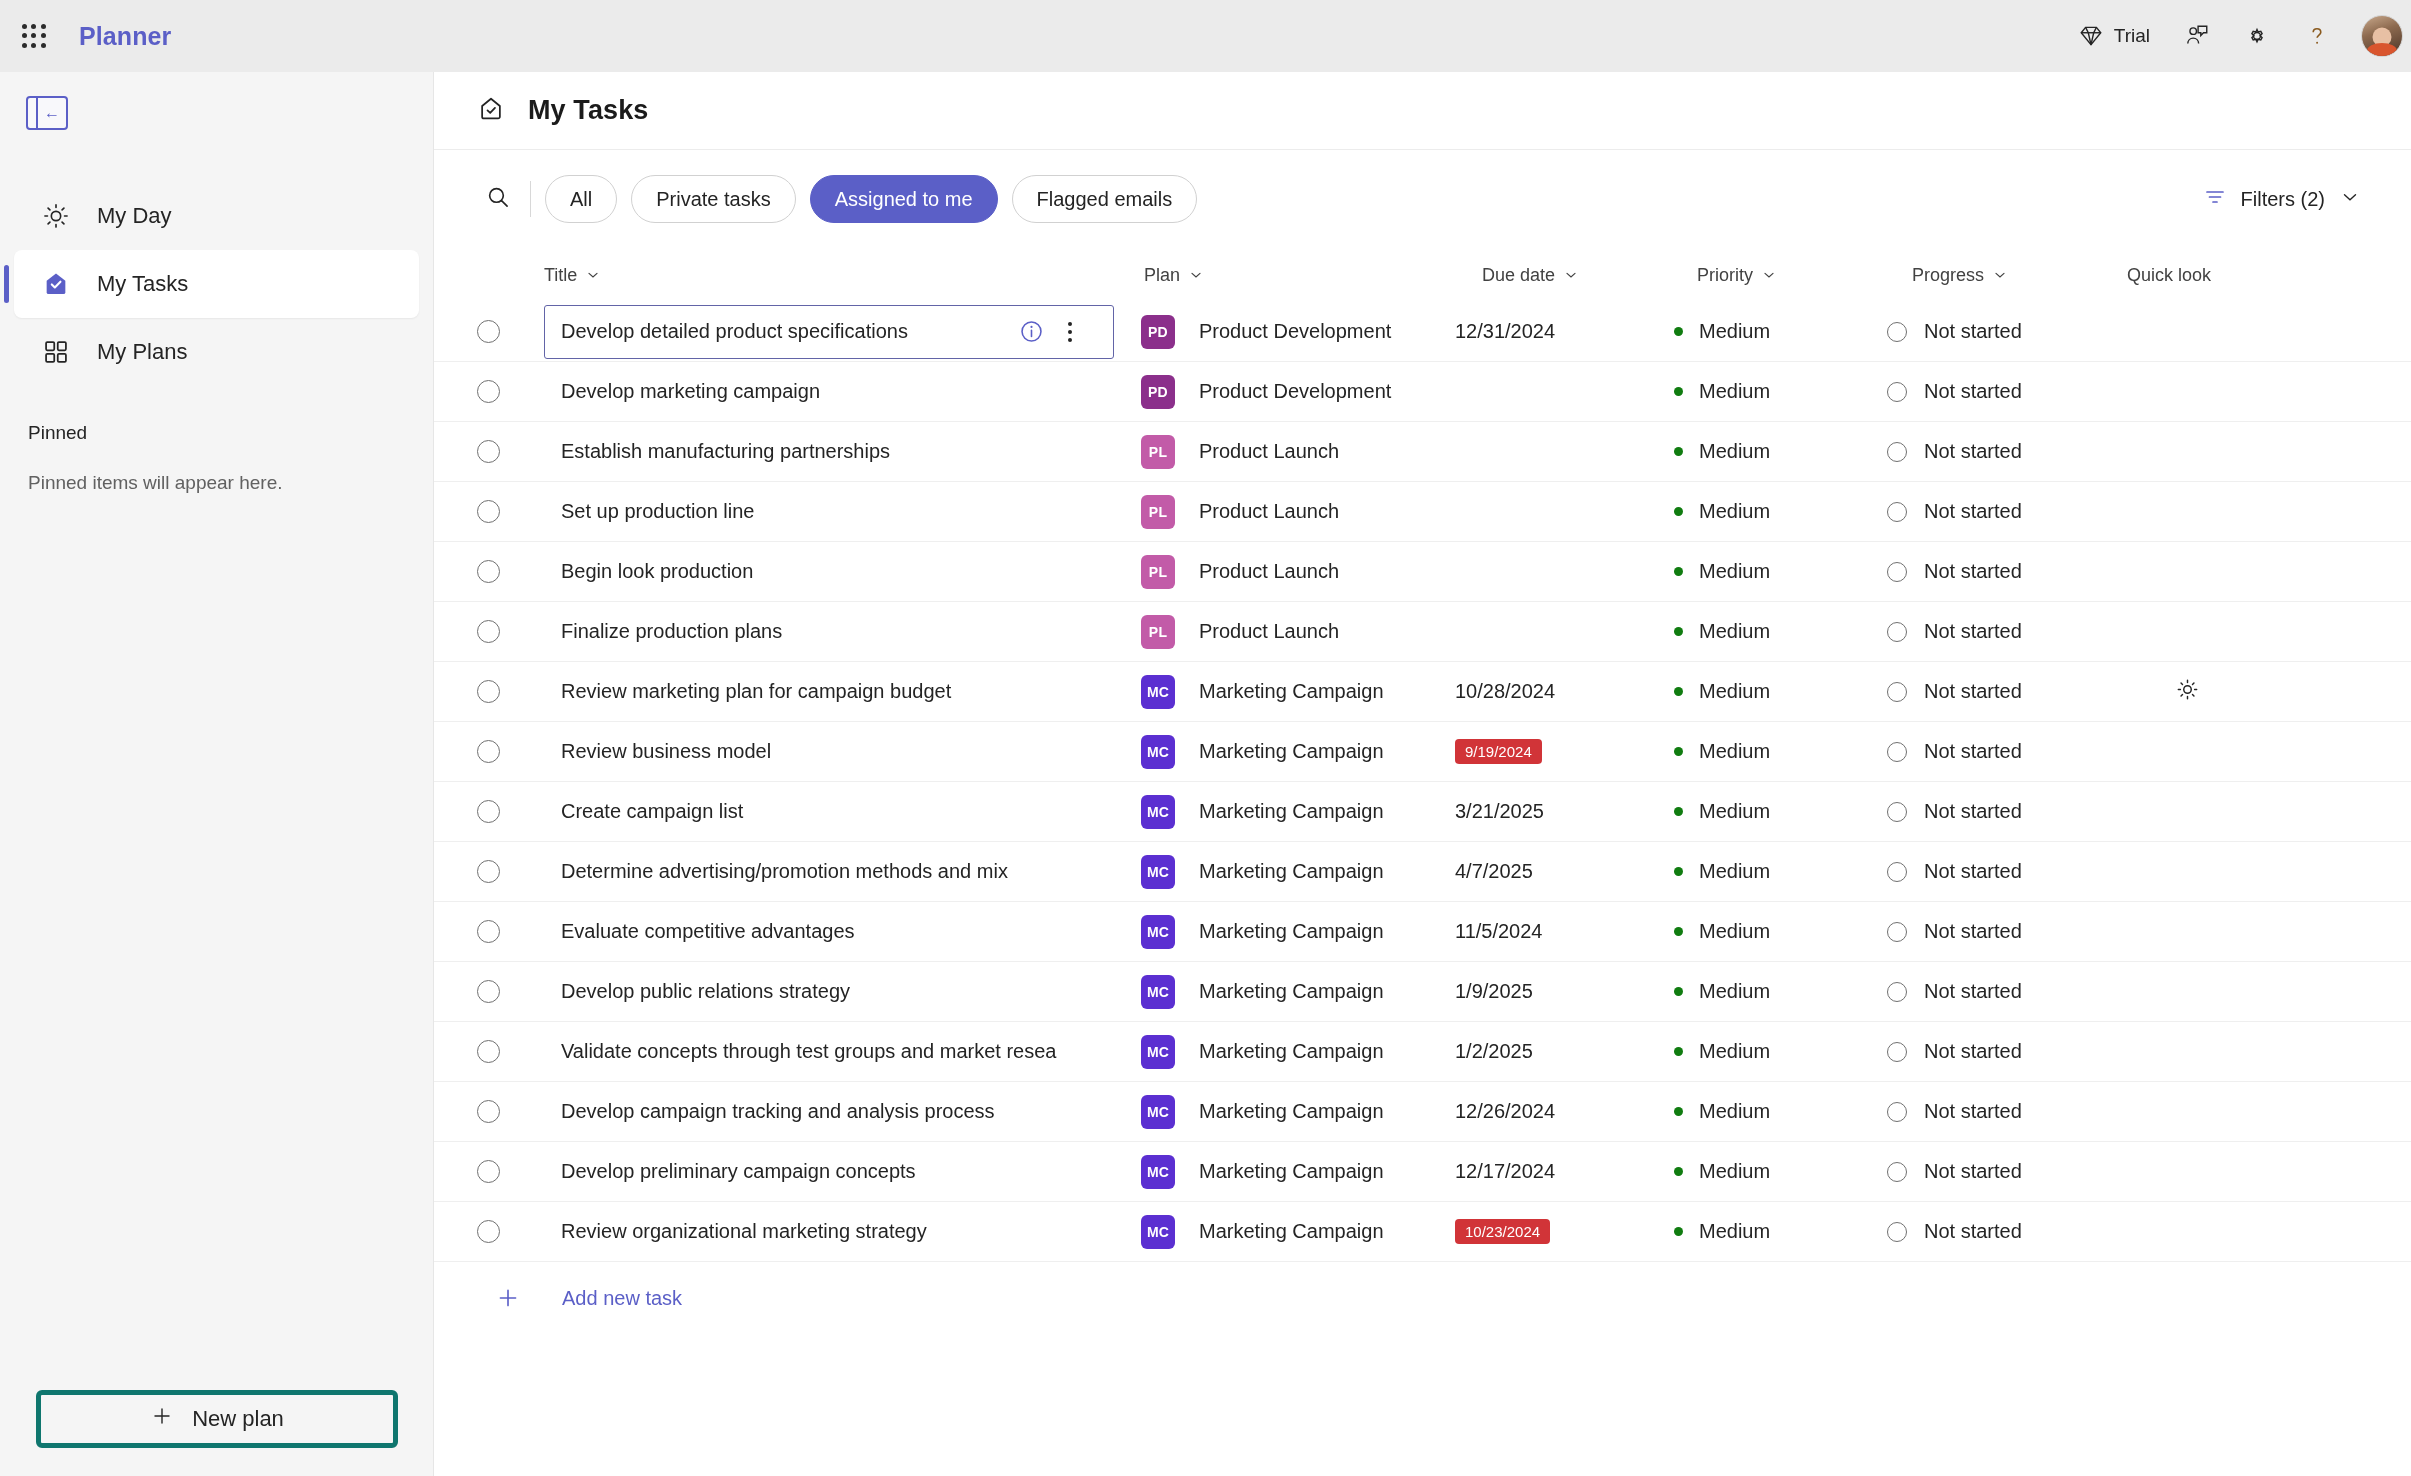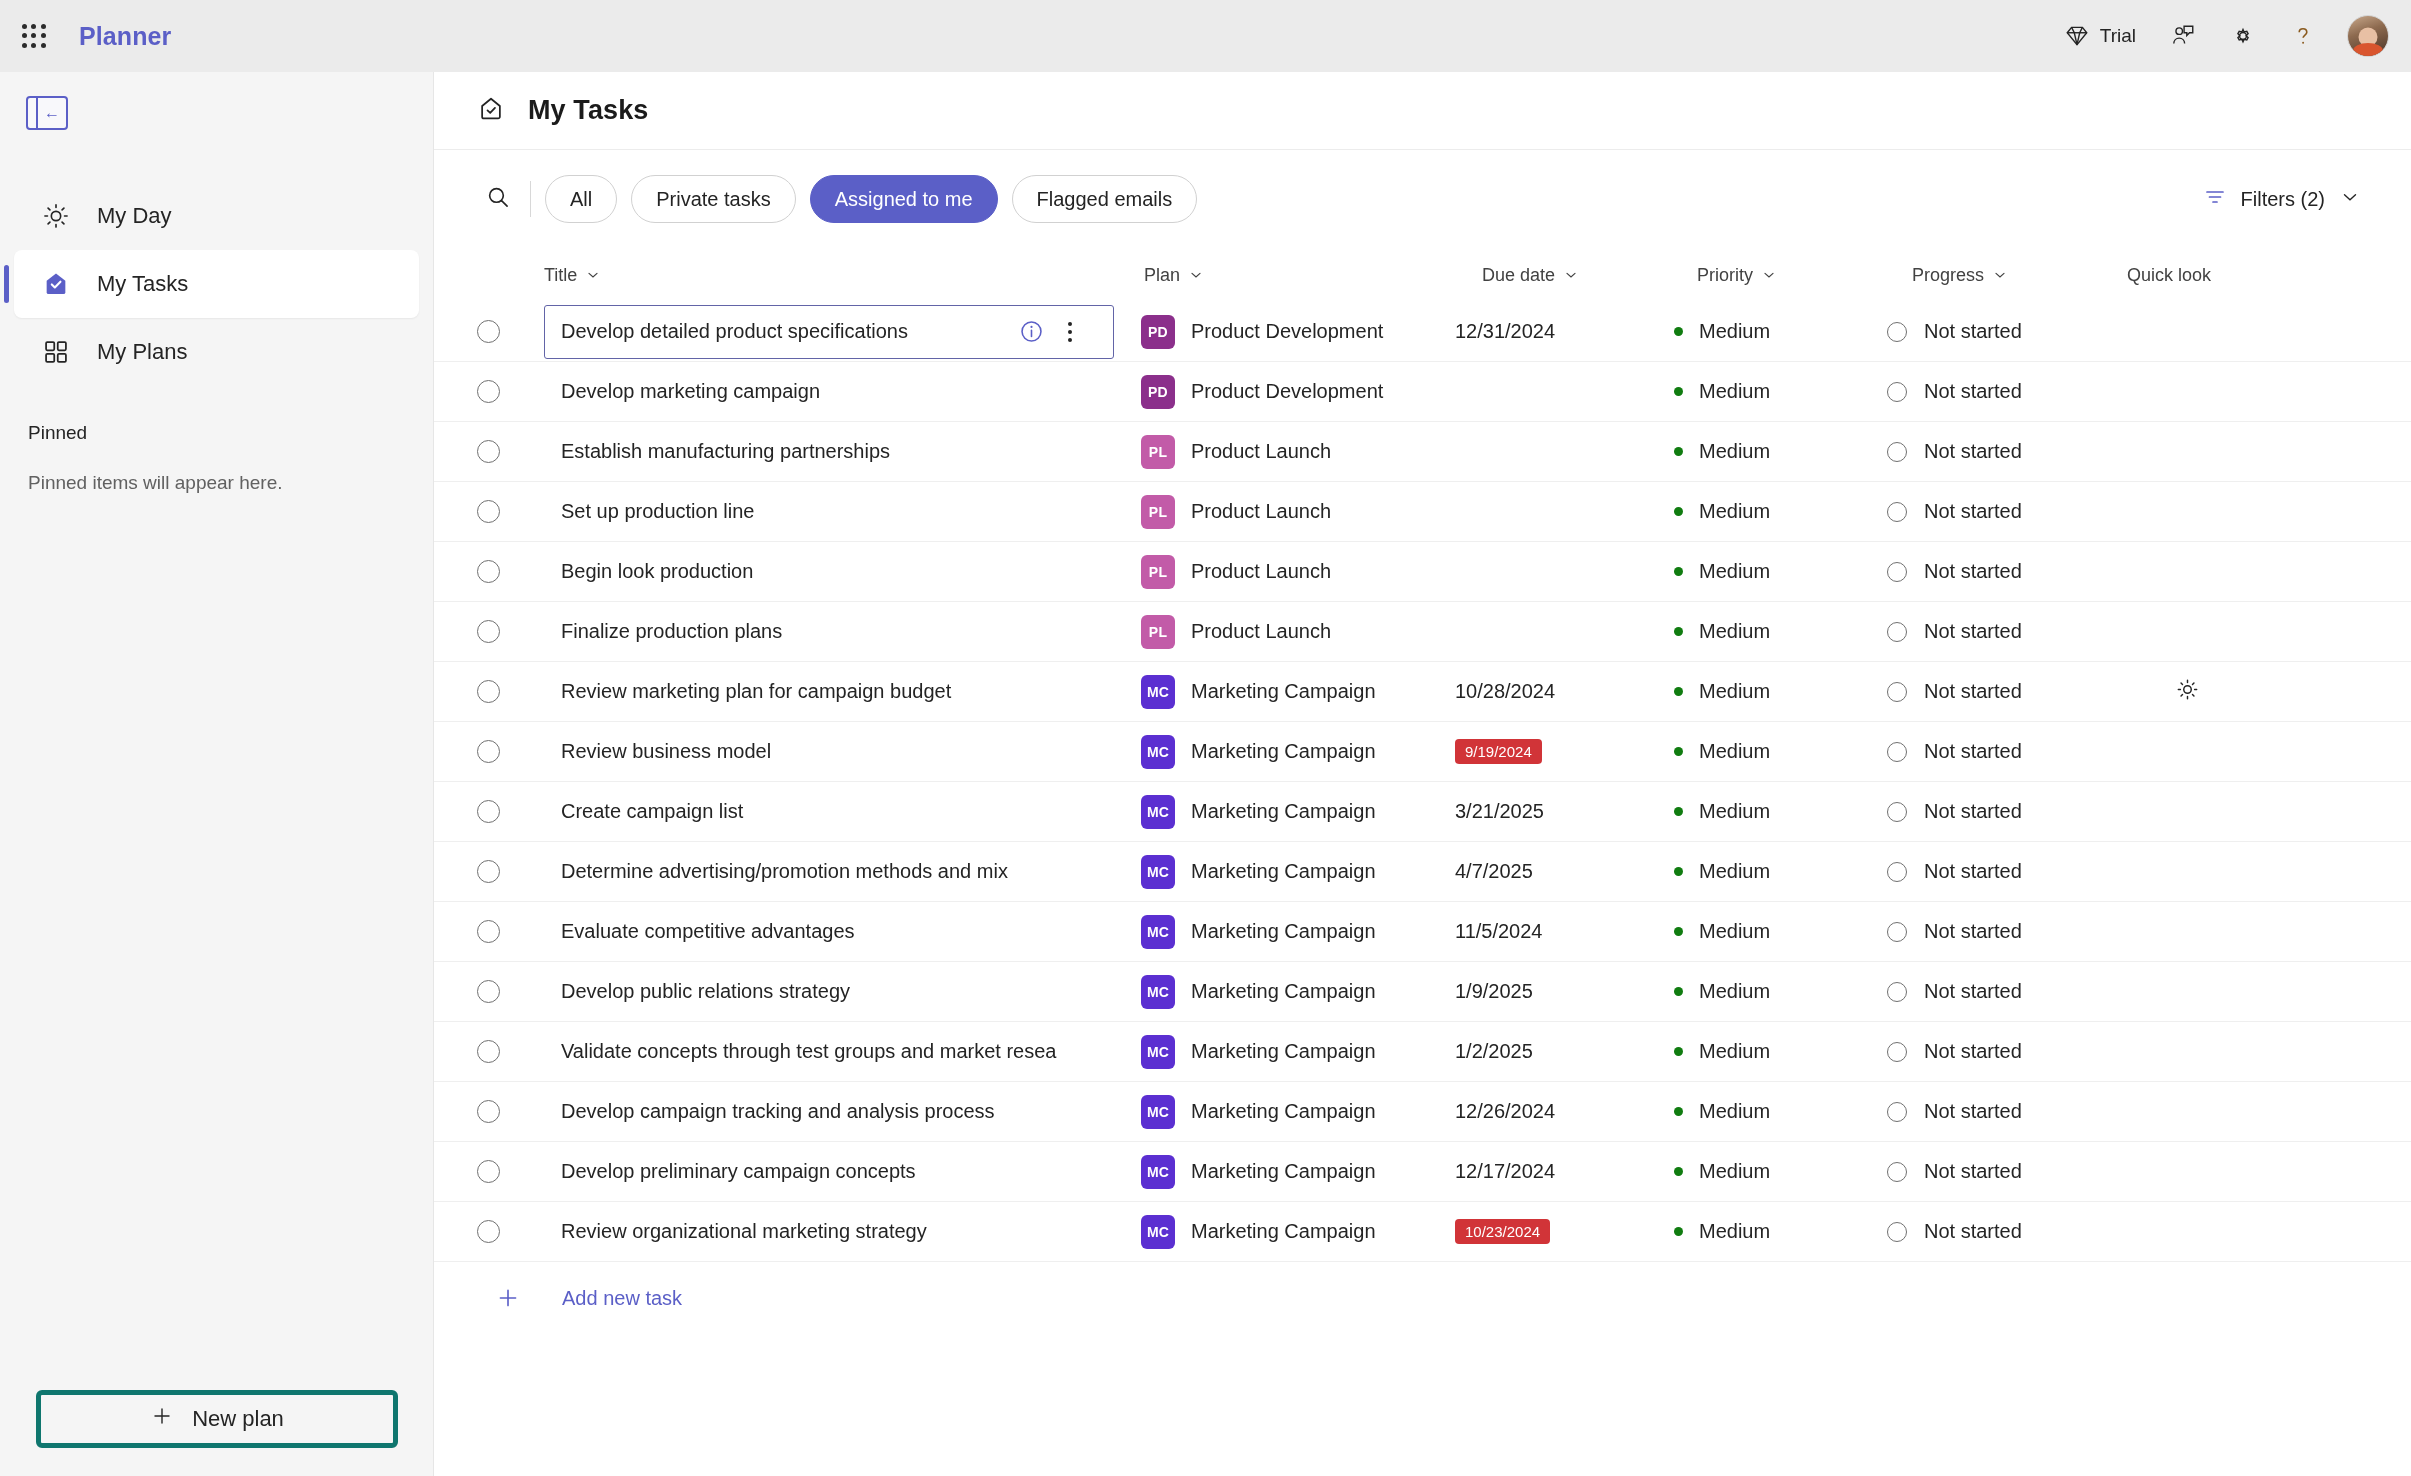--- a/index.html
+++ b/index.html
@@ -35,21 +35,21 @@
     margin-left: 30px;
     font-size: 25px;
     color: #5b5fc7;
     font-weight: 600;
     letter-spacing: .1px;
   }
   .topbar-right {
     margin-left: auto;
     display: flex; align-items: center;
     gap: 0px;
-    padding-right: 22px;
+    padding-right: 8px;
   }
   .tb-item {
     height: 46px;
     display: flex; align-items: center; gap: 10px;
     padding: 0 17px;
     border-radius: 5px;
     cursor: pointer;
     color: #242424;
     font-size: 19px;
   }
@@ -245,21 +245,21 @@
     overflow: hidden; white-space: nowrap; text-overflow: clip;
   }
   .title-actions { display: flex; align-items: center; gap: 14px; flex: none; }
   .info-ico { width: 27px; height: 27px; cursor: pointer; display:flex; }
   .more-ico {
     width: 22px; height: 27px; cursor: pointer;
     display:flex; flex-direction:column; align-items:center; justify-content:center; gap:4px;
   }
   .more-ico i { width: 4px; height: 4px; border-radius:50%; background:#242424; display:block; }
 
-  .plan-cell { width: 338px; flex: none; display: flex; align-items: center; gap: 16px; padding-left: 27px; }
+  .plan-cell { width: 338px; flex: none; display: flex; align-items: center; gap: 24px; padding-left: 27px; }
   .plan-badge {
     width: 34px; height: 34px; border-radius: 6px;
     color: #fff; font-size: 14px; font-weight: 700;
     display:flex; align-items:center; justify-content:center;
     flex: none; letter-spacing: .2px;
   }
   .due-cell { width: 215px; flex: none; padding-left: 3px; }
   .due-badge {
     background: #d13438; color: #fff;
     padding: 4px 10px; border-radius: 4px;

